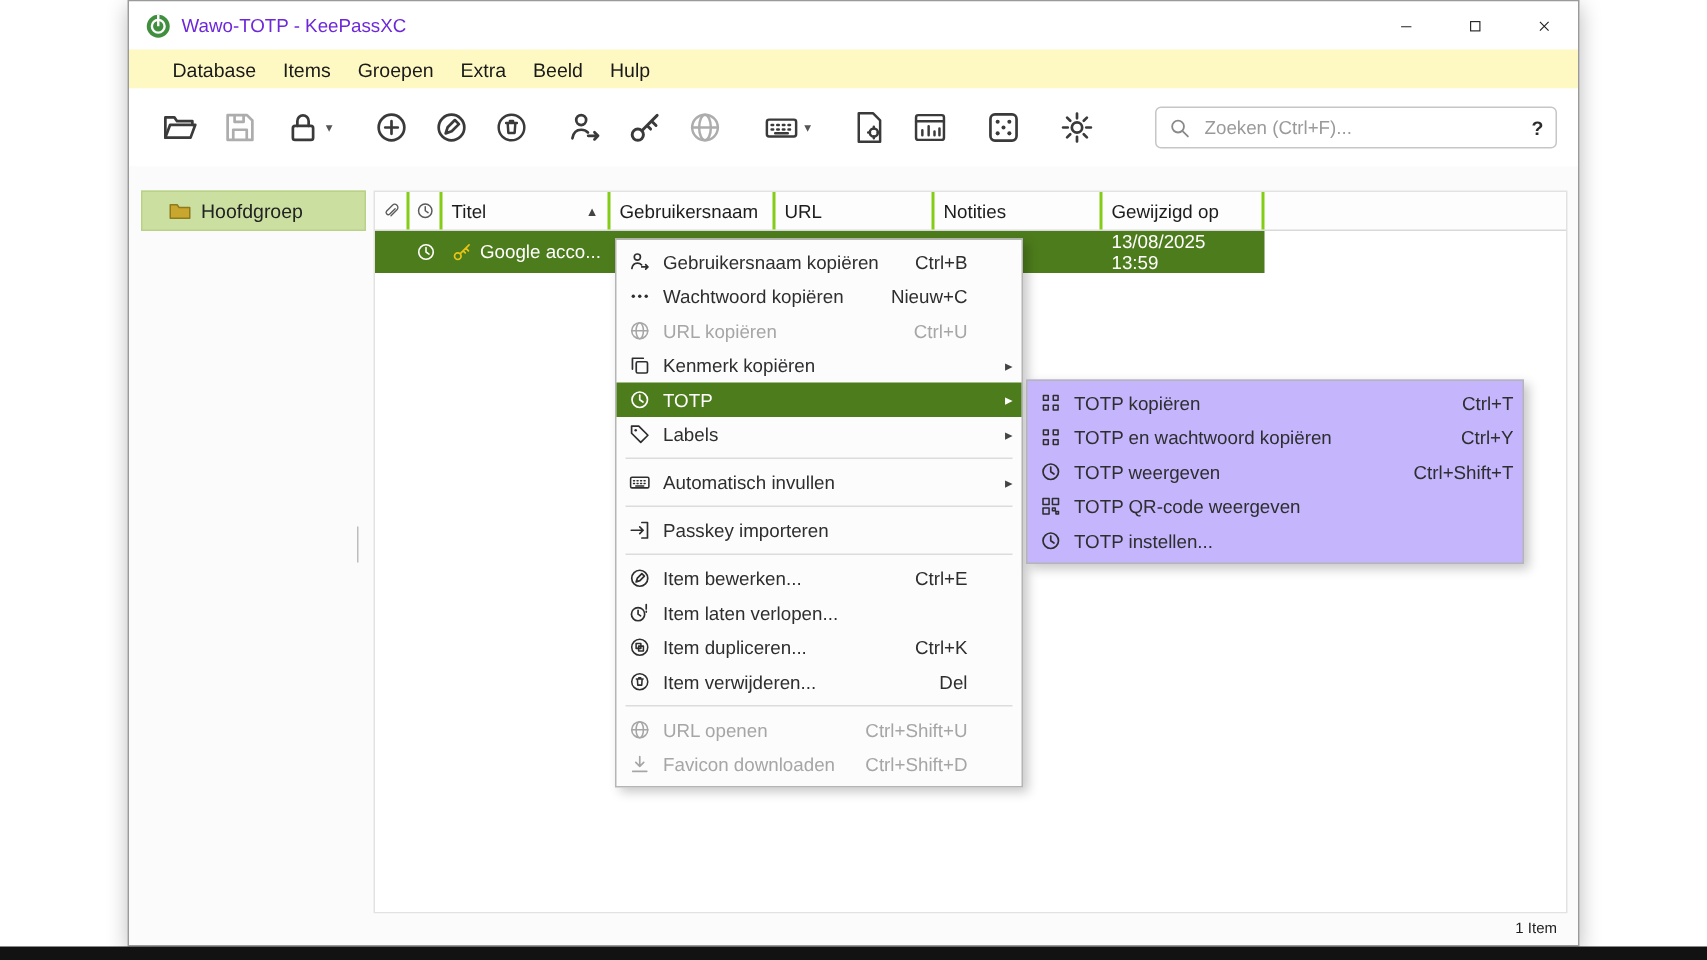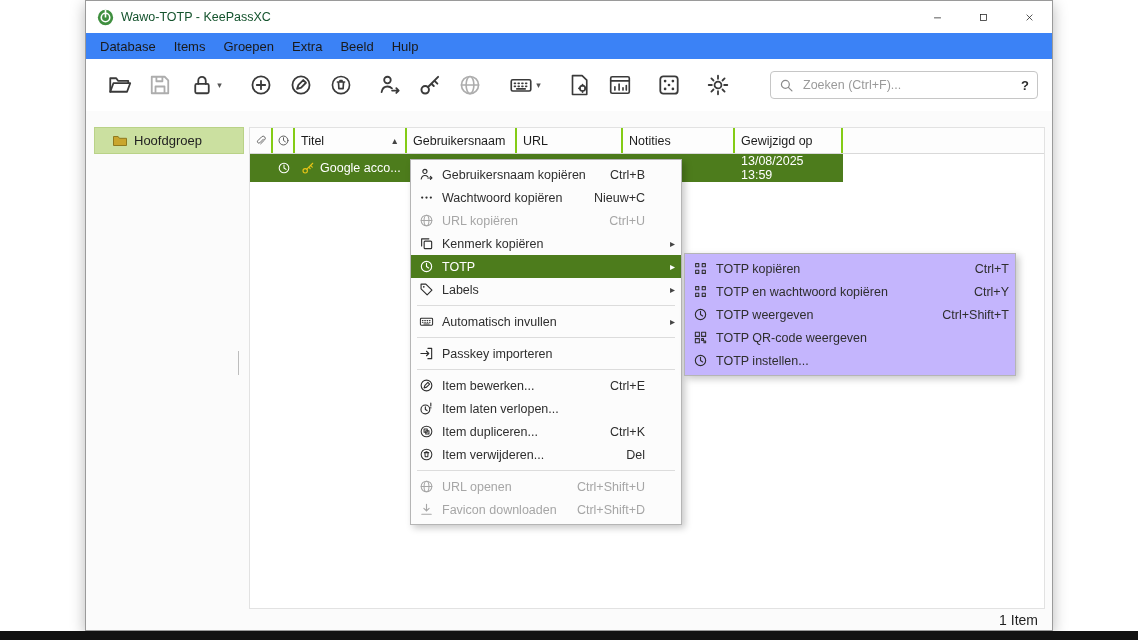--- a/index.html
+++ b/index.html
@@ -16,26 +16,26 @@
   svg.tb{width:24px;height:24px}
   svg.hdr{width:13px;height:13px}
   svg.row{width:14px;height:14px}
   svg.gi{width:16px;height:16px}
   svg.logo{width:17px;height:17px}
   svg.wc{width:11px;height:11px;color:#222}
 
   
   .titlebar{height:32px;display:flex;align-items:center;background:#fff}
   .app-icon{margin:0 7px 0 11px}
-  .title-text{font-size:12.5px;color:#14532d}
+  .title-text{font-size:12.5px;color:#6d28d9}
   .win-controls{margin-left:auto;display:flex;height:32px}
   .win-btn{width:46px;height:32px;display:flex;align-items:center;justify-content:center;background:none;border:0;padding:0}
 
   
-  .menubar{display:flex;align-items:center;height:26px;background:#3b82f6;padding-left:5px}
+  .menubar{display:flex;align-items:center;height:26px;background:#fef9c3;padding-left:20px}
   .menu-top-item{font-size:13px;color:#1a1a1a;padding:3px 9px;background:none;border:0;font-family:inherit}
 
   
   .toolbar{height:52px;display:flex;align-items:center;background:#fff;padding:0 14px;box-sizing:border-box}
   .tbtn{background:none;border:0;padding:0;width:40px;height:38px;display:flex;align-items:center;justify-content:center;color:#3a3a3a}
   .tbtn.wide{width:52px;gap:3px}
   .tbtn.dim{color:#adadad}
   .dd{font-size:9px;color:#555;line-height:1}
   .tb-gap{width:9px}
   .searchbox{margin-left:auto;width:268px;height:28px;border:1px solid #c6c6c6;border-radius:4px;background:#fff;
@@ -67,21 +67,21 @@
   .c6{width:108px}
   .sort{margin-left:auto;font-size:8.5px;color:#444}
   .trow{display:flex;height:28px;width:593px;background:#4d7c1c;color:#fff;align-items:center;font-size:12.5px}
   .tcell{display:flex;align-items:center;padding:12px 6px;box-sizing:border-box;height:100%}
   .tcell.center{}
   .title-cell{gap:5px}
   .key-ic{color:#e8c417}
 
   
   .statusbar{position:absolute;left:0;right:0;bottom:0;height:21px;display:flex;align-items:center;
-             justify-content:flex-end;padding-right:14px;font-size:14px;color:#1e1e1e;background:#fbfbfb}
+             justify-content:flex-end;padding-right:14px;font-size:10px;color:#1e1e1e;background:#fbfbfb}
 
   
   .ctx-menu{position:absolute;left:324px;top:158px;width:272px;background:#fcfcfc;border:1px solid #b5b5b5;
             box-shadow:3px 3px 7px rgba(0,0,0,.22);padding:3px 0;box-sizing:border-box;z-index:10}
   .sub-menu{position:absolute;left:598px;top:252px;width:332px;background:#c4b5fd;border:1px solid #b5b5b5;
             box-shadow:3px 3px 7px rgba(0,0,0,.22);padding:3px 0;box-sizing:border-box;z-index:11}
   .mi{height:23px;display:flex;align-items:center;padding:0 6px 0 8px;font-size:12.5px;color:#2e2e2e}
   .mi .mi-label{margin-left:8px;white-space:nowrap}
   .mi .mi-short{margin-left:auto;white-space:nowrap}
   .mi .mi-end{width:30px;display:flex;justify-content:flex-end;font-size:10px;color:#444}

